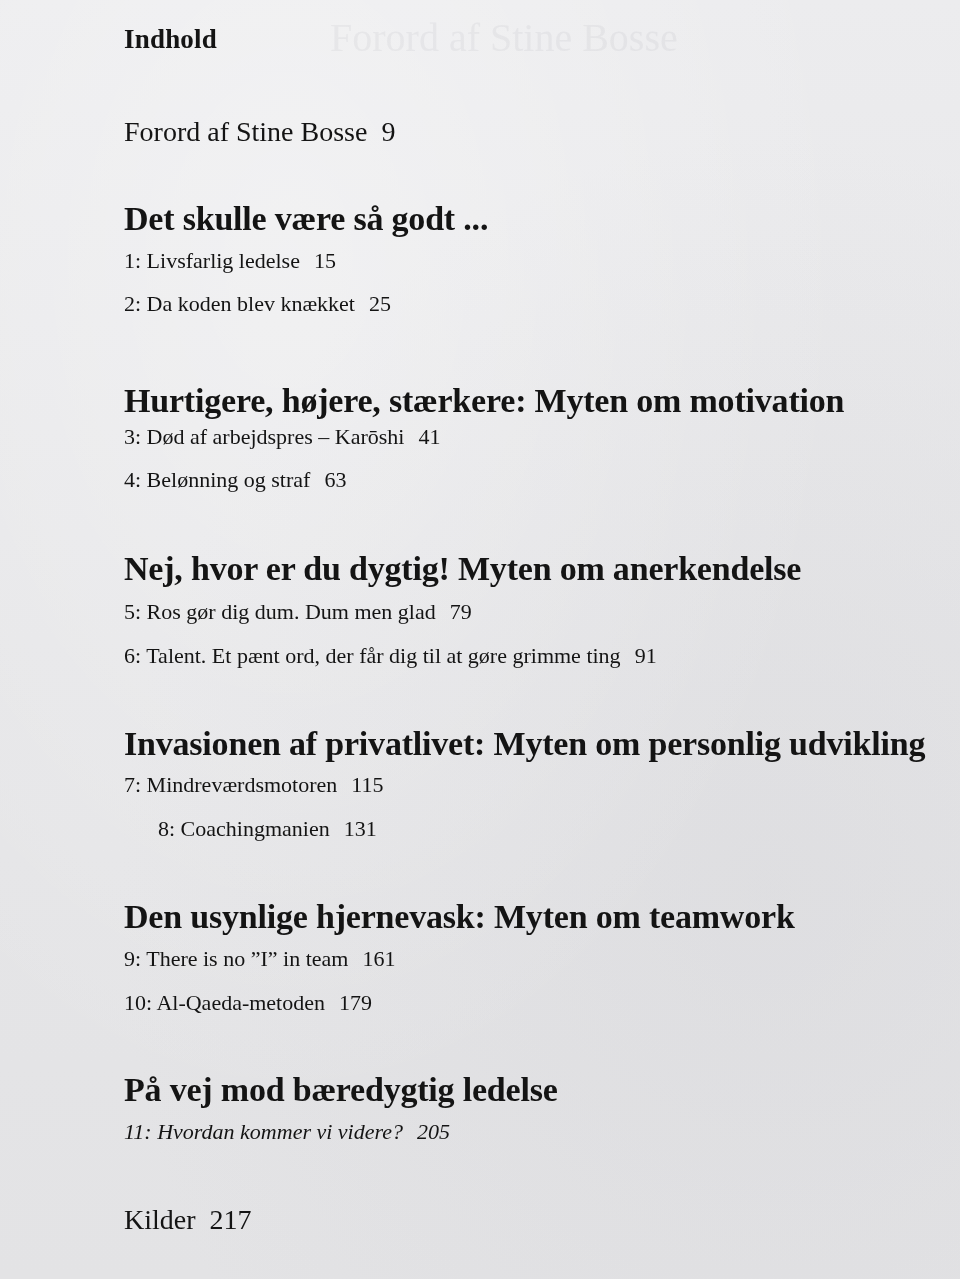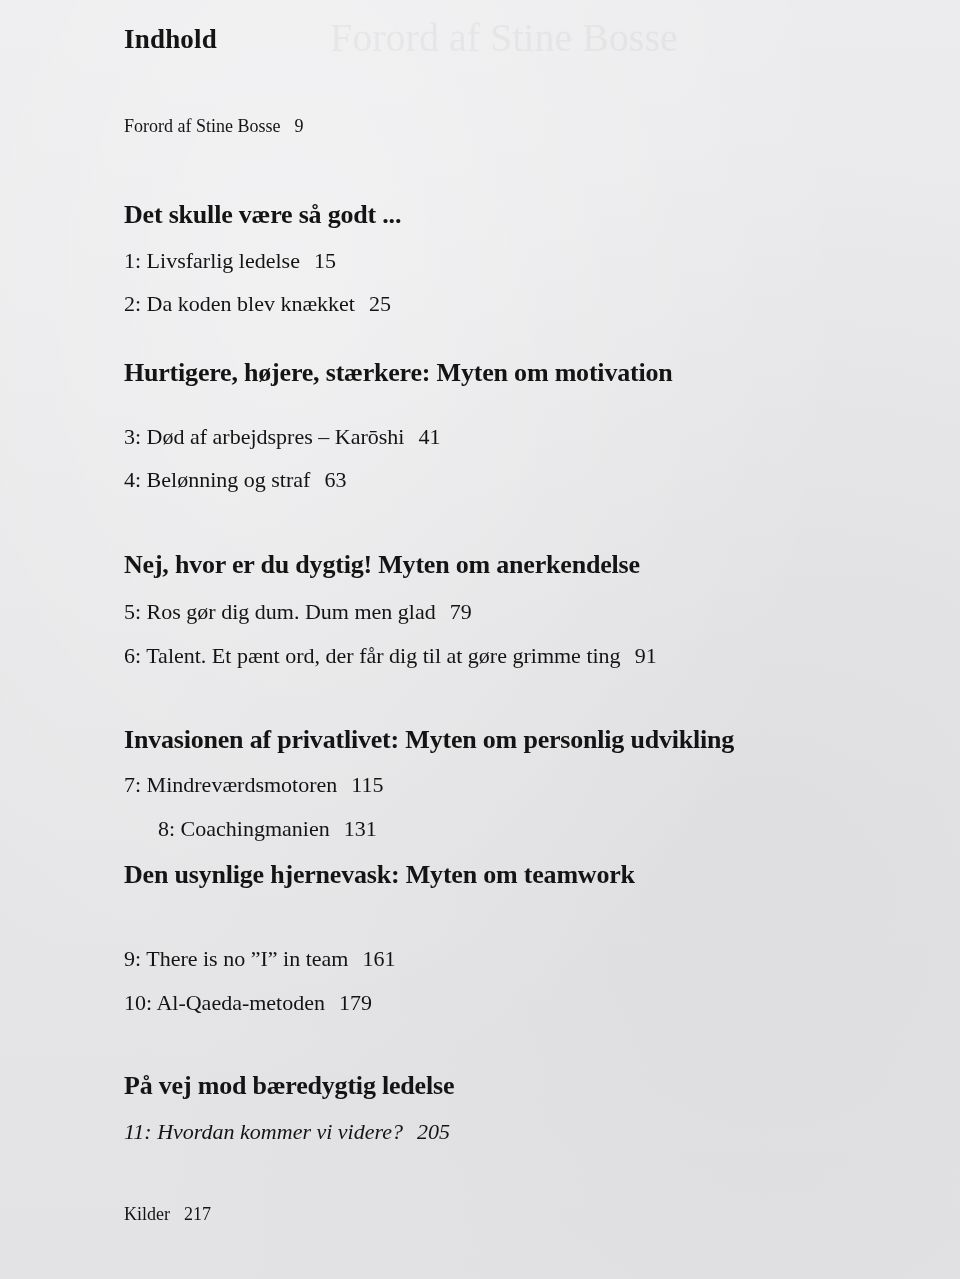--- a/index.html
+++ b/index.html
@@ -37,30 +37,30 @@
       position: absolute;
       left: 124px;
       top: 24px;
       font-size: 27px;
       font-weight: bold;
       letter-spacing: 0.2px;
     }
     .entry {
       position: absolute;
       left: 124px;
-      font-size: 18px;
+      font-size: 28px;
       white-space: nowrap;
     }
     .entry .page-num {
       margin-left: 14px;
     }
     .section-heading {
       position: absolute;
       left: 124px;
-      font-size: 26px;
+      font-size: 34px;
       font-weight: bold;
       white-space: nowrap;
       letter-spacing: -0.2px;
     }
     .chapter {
       position: absolute;
       left: 124px;
       font-size: 22px;
       white-space: nowrap;
     }
@@ -82,21 +82,21 @@
   </div>
 
   <div class="section-heading" style="top:200px;">Det skulle være så godt ...</div>
   <div class="chapter" style="top:248px;">
     <span>1: Livsfarlig ledelse</span><span class="page-num">15</span>
   </div>
   <div class="chapter" style="top:291px;">
     <span>2: Da koden blev knækket</span><span class="page-num">25</span>
   </div>
 
-  <div class="section-heading" style="top:358px;">Hurtigere, højere, stærkere: Myten om motivation</div>
+  <div class="section-heading" style="top:382px;">Hurtigere, højere, stærkere: Myten om motivation</div>
   <div class="chapter" style="top:424px;">
     <span>3: Død af arbejdspres – Karōshi</span><span class="page-num">41</span>
   </div>
   <div class="chapter" style="top:467px;">
     <span>4: Belønning og straf</span><span class="page-num">63</span>
   </div>
 
   <div class="section-heading" style="top:550px;">Nej, hvor er du dygtig! Myten om anerkendelse</div>
   <div class="chapter" style="top:599px;">
     <span>5: Ros gør dig dum. Dum men glad</span><span class="page-num">79</span>
@@ -106,21 +106,21 @@
   </div>
 
   <div class="section-heading" style="top:725px;">Invasionen af privatlivet: Myten om personlig udvikling</div>
   <div class="chapter" style="top:772px;">
     <span>7: Mindreværdsmotoren</span><span class="page-num">115</span>
   </div>
   <div class="chapter" style="top:816px;margin-left:34px;">
     <span>8: Coachingmanien</span><span class="page-num">131</span>
   </div>
 
-  <div class="section-heading" style="top:860px;text-align:center;">Den usynlige hjernevask: Myten om teamwork</div>
+  <div class="section-heading" style="top:898px;text-align:center;">Den usynlige hjernevask: Myten om teamwork</div>
   <div class="chapter" style="top:946px;">
     <span>9: There is no ”I” in team</span><span class="page-num">161</span>
   </div>
   <div class="chapter" style="top:990px;">
     <span>10: Al-Qaeda-metoden</span><span class="page-num">179</span>
   </div>
 
   <div class="section-heading" style="top:1071px;">På vej mod bæredygtig ledelse</div>
   <div class="chapter" style="top:1119px;font-style:italic;">
     <span>11: Hvordan kommer vi videre?</span><span class="page-num">205</span>

